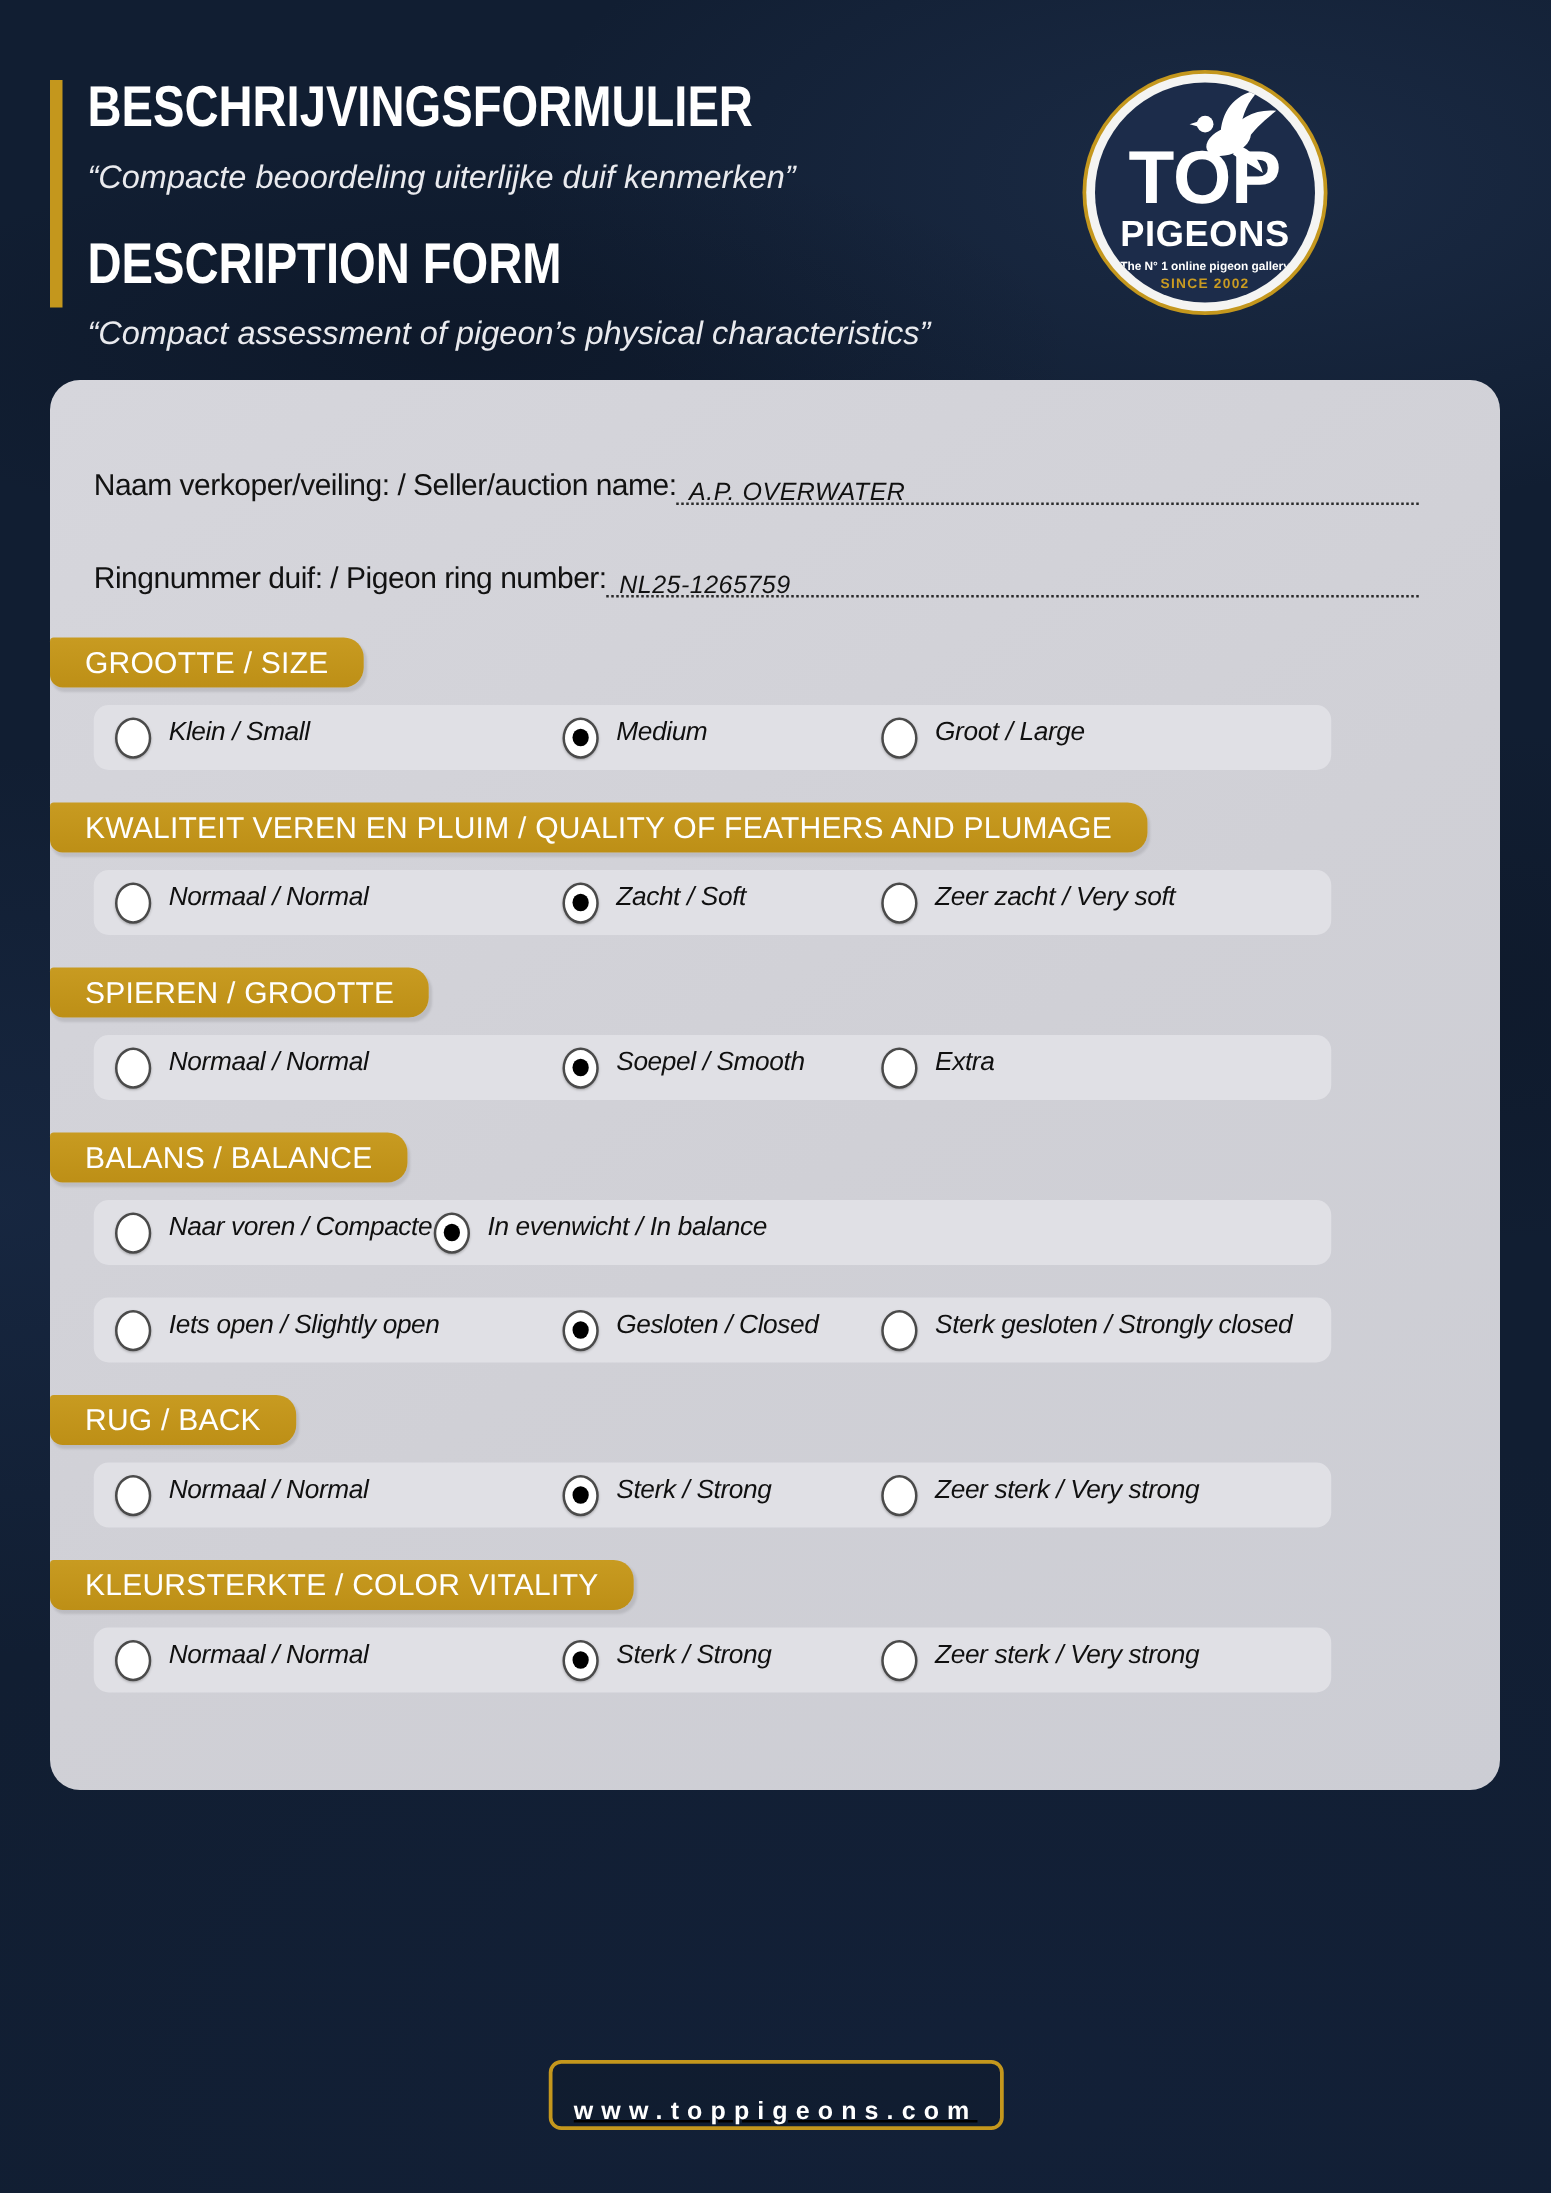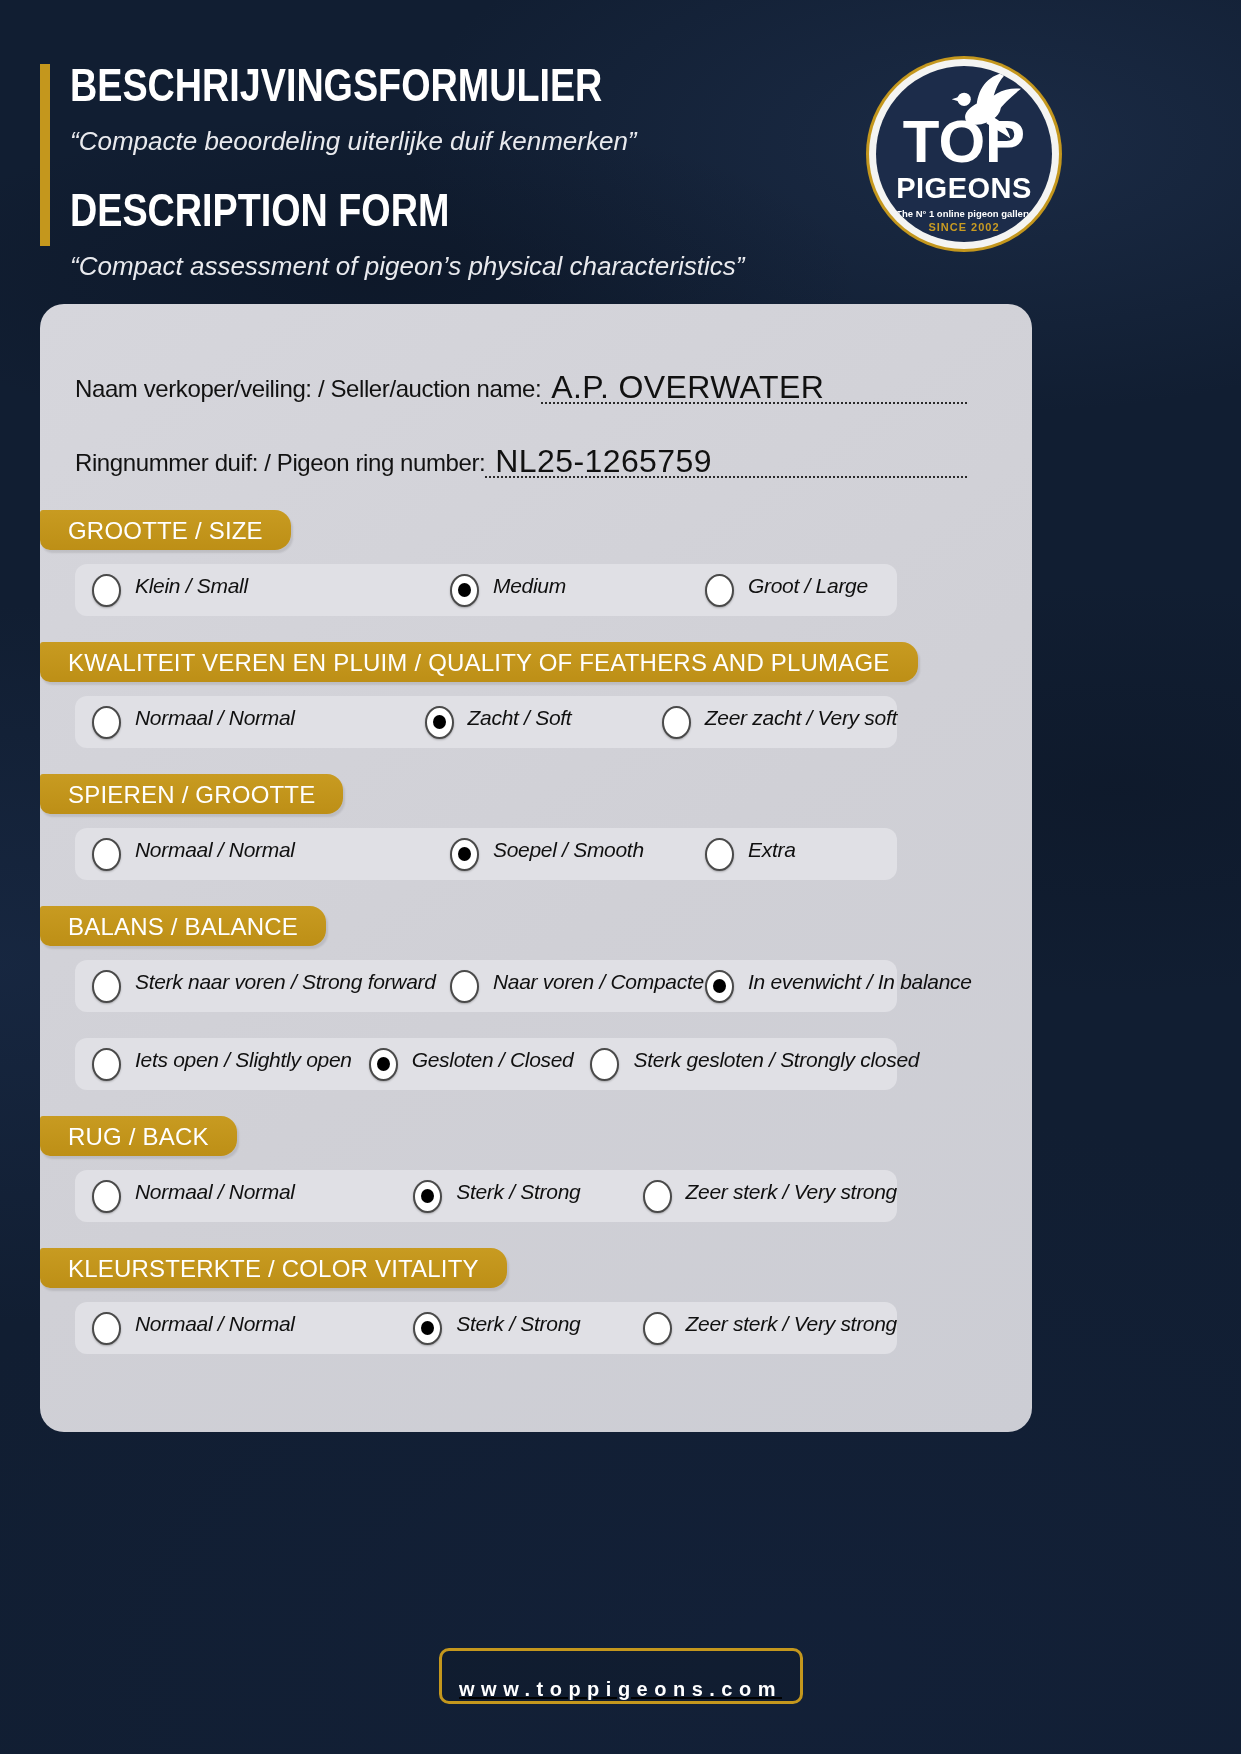--- a/index.html
+++ b/index.html
@@ -33,28 +33,28 @@
   .badge-inner{position:absolute;inset:10px;border-radius:50%;background:#1c2c4a;overflow:hidden;text-align:center;}
   .badge-dove{position:absolute;top:4px;left:50px;width:110px;height:80px;}
   .badge-top{position:absolute;top:46px;left:0;right:0;font-size:60px;font-weight:800;color:#fff;
     letter-spacing:0px;line-height:1;}
   .badge-pigeons{position:absolute;top:108px;left:0;right:0;font-size:29px;font-weight:800;color:#fff;
     letter-spacing:.5px;line-height:1;}
   .badge-tag{position:absolute;top:142px;left:0;right:0;font-size:9.5px;font-weight:700;color:#fff;}
   .badge-since{position:absolute;top:155px;left:0;right:0;font-size:11px;font-weight:800;color:#c99b22;letter-spacing:1px;}
 
   
-  .panel{position:absolute;left:40px;top:304px;width:992px;height:1128px;border-radius:24px;
+  .panel{position:absolute;left:40px;top:304px;width:1160px;height:1128px;border-radius:24px;
     background:linear-gradient(145deg,#d6d6dc 0%,#d0d0d6 55%,#cccdd4 100%);
     box-sizing:border-box;padding-top:58px;}
 
   .field{display:flex;align-items:flex-end;margin:0 65px 32px 35px;height:42px;}
   .field-label{font-size:24px;color:#121212;letter-spacing:-.4px;white-space:nowrap;padding-bottom:1px;}
   .field-line{flex:1;position:relative;border-bottom:2.5px dotted #2a2a2a;height:100%;}
-  .field-value{position:absolute;left:10px;bottom:-4px;font-size:32px;color:#111;letter-spacing:.4px;white-space:nowrap;}
+  .field-value{position:absolute;left:10px;bottom:-4px;font-size:20px;color:#111;letter-spacing:.4px;white-space:nowrap;font-style:italic;}
 
   .chip{display:inline-block;height:40px;line-height:41px;padding:0 28px 0 28px;
     background:linear-gradient(180deg,#c89b21,#bd8f16);color:#fff;font-size:24px;letter-spacing:.2px;
     border-radius:3px 16px 16px 10px;box-shadow:2px 3px 2px rgba(0,0,0,.10);margin-bottom:14px;}
   .section{margin-bottom:26px;}
   .opt-row{margin:0 135px 0 35px;height:52px;background:#e0e0e5;border-radius:12px;
     display:flex;align-items:center;}
   .opt{display:flex;align-items:flex-start;gap:14px;padding-left:17px;box-sizing:border-box;font-style:italic;}
   .opt.c1{width:358px;}
   .opt.c2{width:255px;}
@@ -178,24 +178,20 @@
       <div class="opt c3">
         <span class="radio"></span>
         <span class="opt-label">Extra</span>
       </div>
     </div>
   </div>
 
   <div class="section">
     <div class="chip">BALANS / BALANCE</div>
     <div class="opt-row">
-      <div class="opt c1">
-        <span class="radio"></span>
-        <span class="opt-label">Sterk naar voren / Strong forward</span>
-      </div>
       <div class="opt c2">
         <span class="radio"></span>
         <span class="opt-label">Naar voren / Compacte</span>
       </div>
       <div class="opt c3">
         <span class="radio on">
             <span class="dot"></span>
           </span>
         <span class="opt-label">In evenwicht / In balance</span>
       </div>

